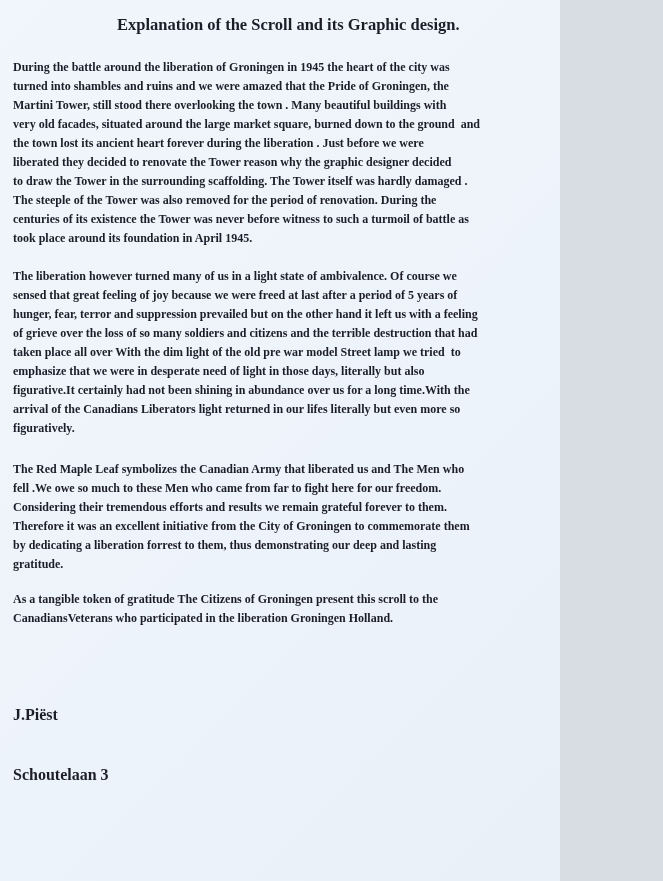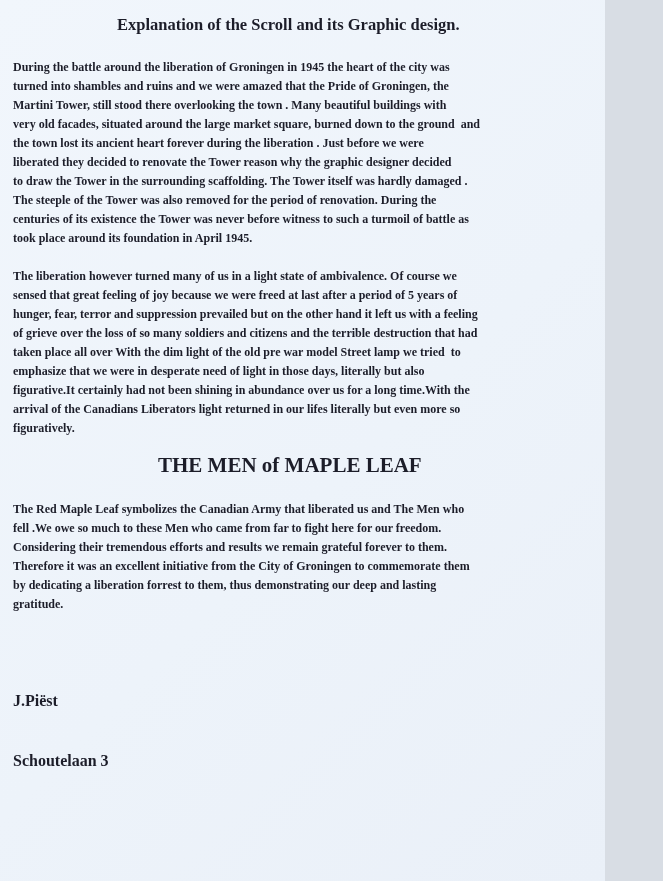--- a/index.html
+++ b/index.html
@@ -2,21 +2,21 @@
 <html><head>
 <meta charset="utf-8">
 <style>
   html, body {
     margin: 0;
     padding: 0;
     background: #d8dde4;
   }
   .page {
     position: relative;
-    width: 605px;
+    width: 560px;
     height: 881px;
     margin: 0;
     background: linear-gradient(135deg, #f1f6fc 0%, #edf3fa 55%, #eaf0f8 100%);
     overflow: hidden;
     font-family: "Liberation Serif", "DejaVu Serif", serif;
     font-weight: bold;
     color: #1c1d29;
     box-sizing: border-box;
     padding: 15px 10px 0 13px;
   }
@@ -85,29 +85,30 @@
 sensed that great feeling of joy because we were freed at last after a period of 5 years of
 hunger, fear, terror and suppression prevailed but on the other hand it left us with a feeling
 of grieve over the loss of so many soldiers and citizens and the terrible destruction that had
 taken place all over With the dim light of the old pre war model Street lamp we tried  to
 emphasize that we were in desperate need of light in those days, literally but also
 figurative.It certainly had not been shining in abundance over us for a long time.With the
 arrival of the Canadians Liberators light returned in our lifes literally but even more so
 figuratively.</p>
 
 
-  <h2 class="poem-heading">THE MEN of MAPLE LEAF</h2>
 
   <p class="para p4">The Red Maple Leaf symbolizes the Canadian Army that liberated us and The Men who
 fell .We owe so much to these Men who came from far to fight here for our freedom.
 Considering their tremendous efforts and results we remain grateful forever to them.
 Therefore it was an excellent initiative from the City of Groningen to commemorate them
 by dedicating a liberation forrest to them, thus demonstrating our deep and lasting
 gratitude.</p>
 
+  <p class="para p5">As a tangible token of gratitude The Citizens of Groningen present this scroll to the
+CanadiansVeterans who participated in the liberation Groningen Holland.</p>
 
   <div class="signature">
     <div>J.Piëst</div>
     <div>Schoutelaan 3</div>
     
     
     
     
   </div>
 

